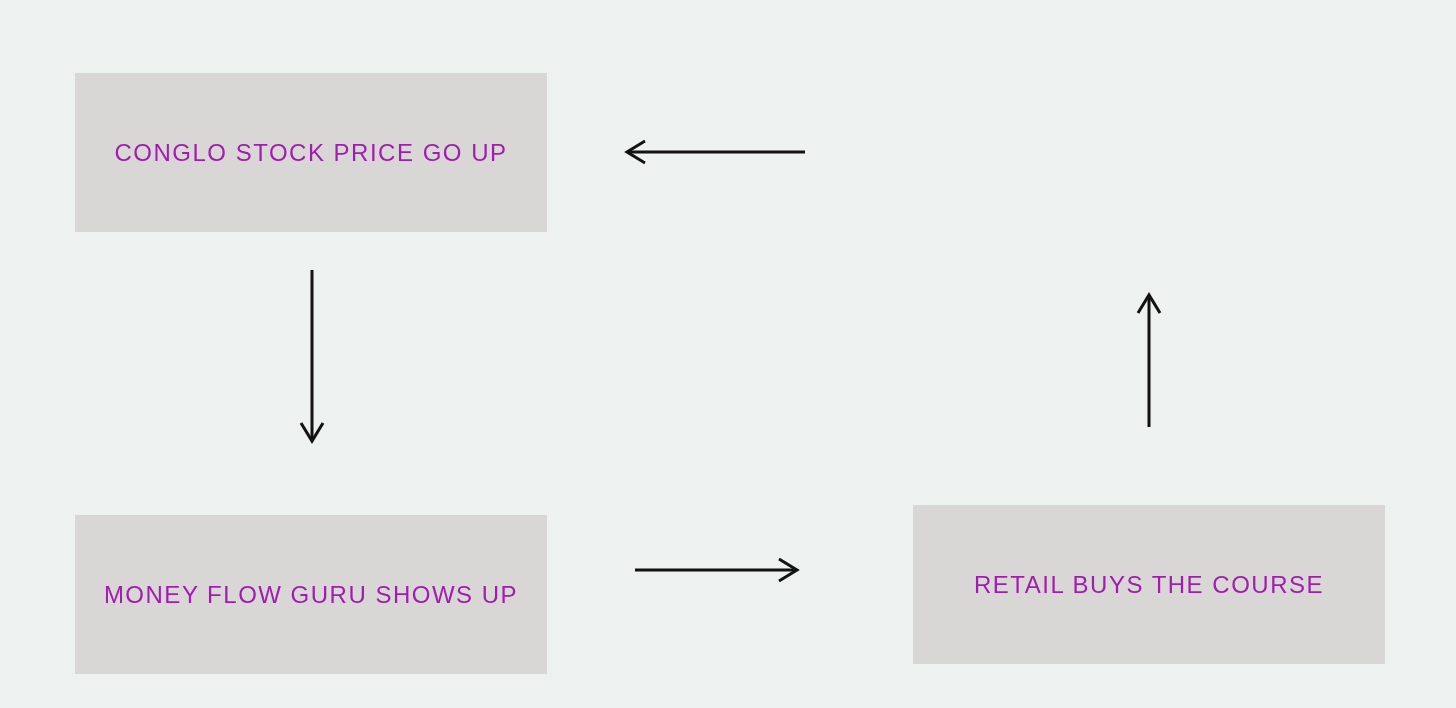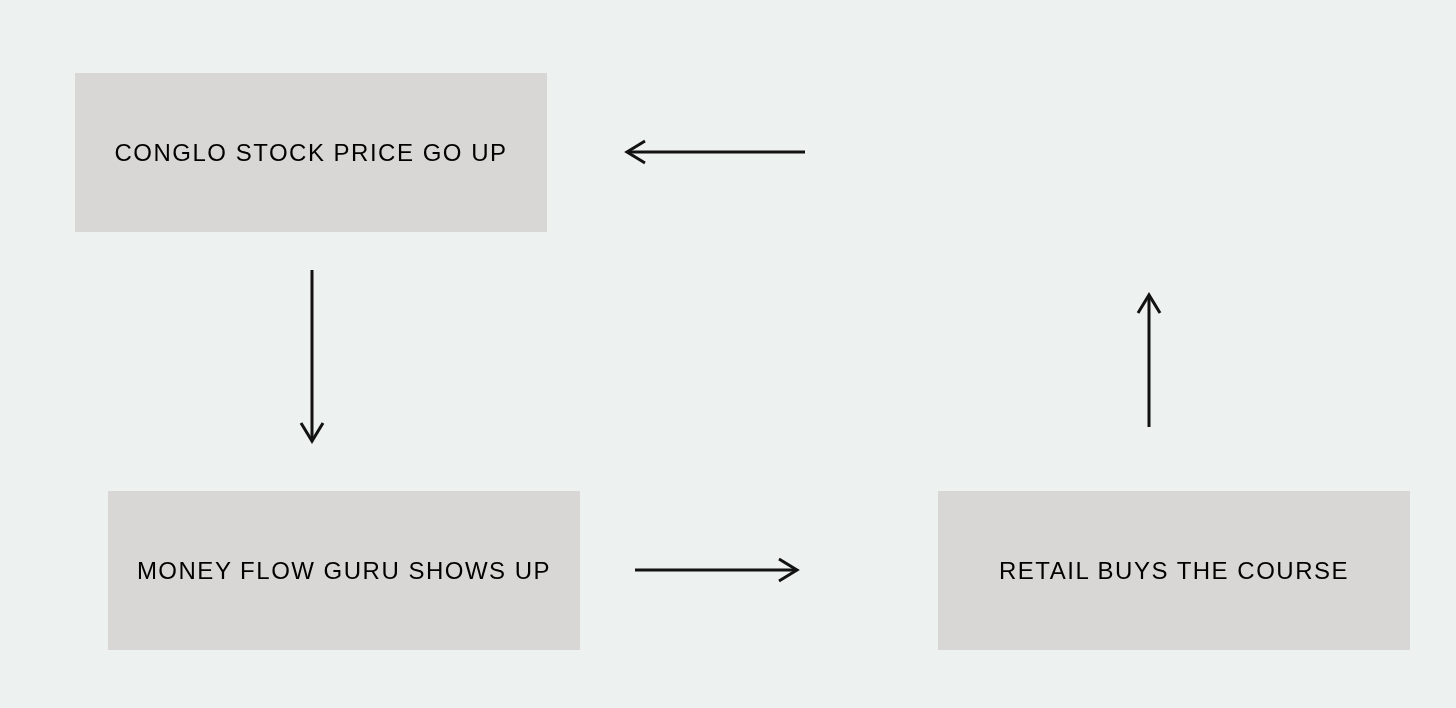--- a/index.html
+++ b/index.html
@@ -18,32 +18,32 @@
   .node {
     position: absolute;
     width: 472px;
     height: 159px;
     background: #d8d7d5;
     display: flex;
     align-items: center;
     justify-content: center;
   }
   .node-label {
-    color: #000000;
+    color: #a21caf;
     font-size: 24px;
     font-weight: 400;
     letter-spacing: 1.5px;
     text-align: center;
     white-space: nowrap;
     text-transform: uppercase;
   }
   .node.top-left     { left: 75px;  top: 73px;  }
   .node.top-right    { left: 913px; top: 72px;  }
-  .node.bottom-left  { left: 75px;  top: 491px; margin-left: 33px; }
-  .node.bottom-right { left: 913px; top: 491px; margin-left: 25px; }
+  .node.bottom-left  { left: 75px;  top: 515px; }
+  .node.bottom-right { left: 913px; top: 505px; }
   svg.arrows {
     position: absolute;
     left: 0;
     top: 0;
     width: 1456px;
     height: 708px;
     pointer-events: none;
   }
   svg.arrows line,
   svg.arrows polyline {

